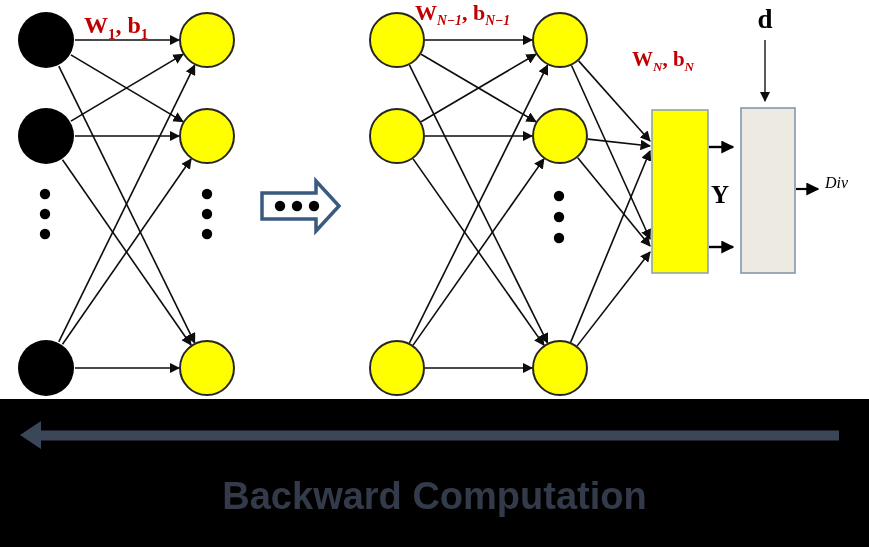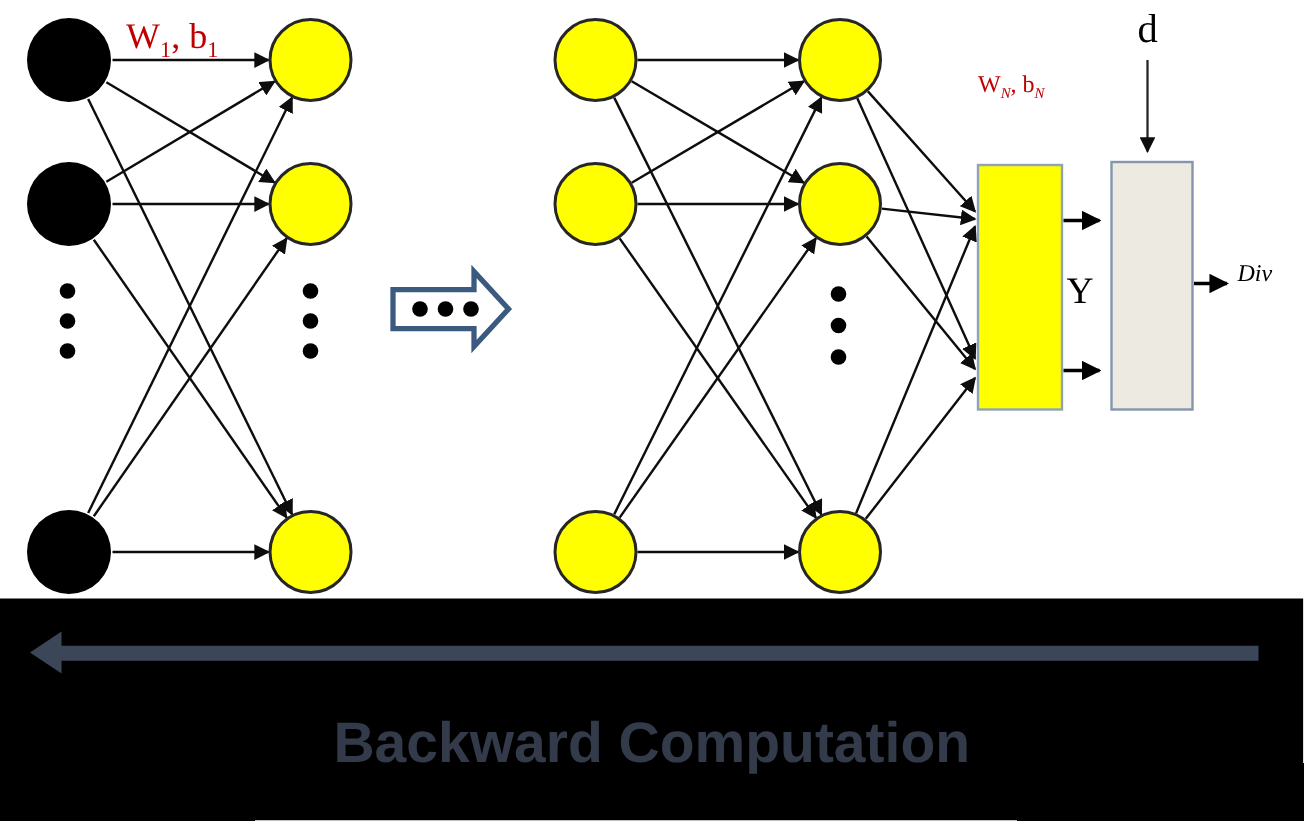--- a/index.html
+++ b/index.html
@@ -2,21 +2,21 @@
 <html><head>
 <meta charset="utf-8">
 <style>
   html,body{margin:0;padding:0;background:#ffffff;}
   .stage{
     position:relative;width:869px;height:547px;background:#ffffff;
     overflow:hidden;font-family:"Liberation Sans",sans-serif;
   }
   #net-svg{position:absolute;left:0;top:0;}
   .lbl{
-    position:absolute;font-family:"Liberation Serif",serif;font-weight:normal;
+    position:absolute;font-family:"Liberation Serif",serif;font-weight:bold;
     color:#C00000;white-space:nowrap;line-height:1;z-index:3;
   }
   .lbl sub{font-size:62%;line-height:0;}
   .lbl sub.it{font-style:italic;}
   .blk{color:#000000;}
   .div-lbl{
     position:absolute;font-family:"Liberation Serif",serif;font-style:italic;
     color:#000000;white-space:nowrap;line-height:1;z-index:3;
   }
   .banner{
@@ -124,22 +124,25 @@
       <line x1="765" y1="40" x2="765" y2="101" stroke="#222" stroke-width="1.5" marker-end="url(#ah)"></line>
 
       <line x1="796" y1="189" x2="818" y2="189" stroke="#000" stroke-width="2.2" marker-end="url(#ah2)"></line>
     </g>
   </svg>
 
   <div class="lbl" style="left:84px;top:13px;font-size:24px;">
     <span>W</span><sub>1</sub><span>, </span><span>b</span><sub>1</sub>
   </div>
 
+  <div class="lbl" style="left:415px;top:2px;font-size:22px;">
+    <span>W</span><sub class="it">N−1</sub><span>, </span><span>b</span><sub class="it">N−1</sub>
+  </div>
 
-  <div class="lbl" style="left:652px;top:49px;font-size:16px;">
+  <div class="lbl" style="left:632px;top:49px;font-size:21px;">
     <span>W</span><sub class="it">N</sub><span>, </span><span>b</span><sub class="it">N</sub>
   </div>
 
   <div class="lbl blk" style="left:753px;top:6px;font-size:27px;width:24px;text-align:center;">
     <span>d</span>
   </div>
 
   <div class="lbl blk" style="left:711px;top:182px;font-size:25px;">
     <span>Y</span>
   </div>

